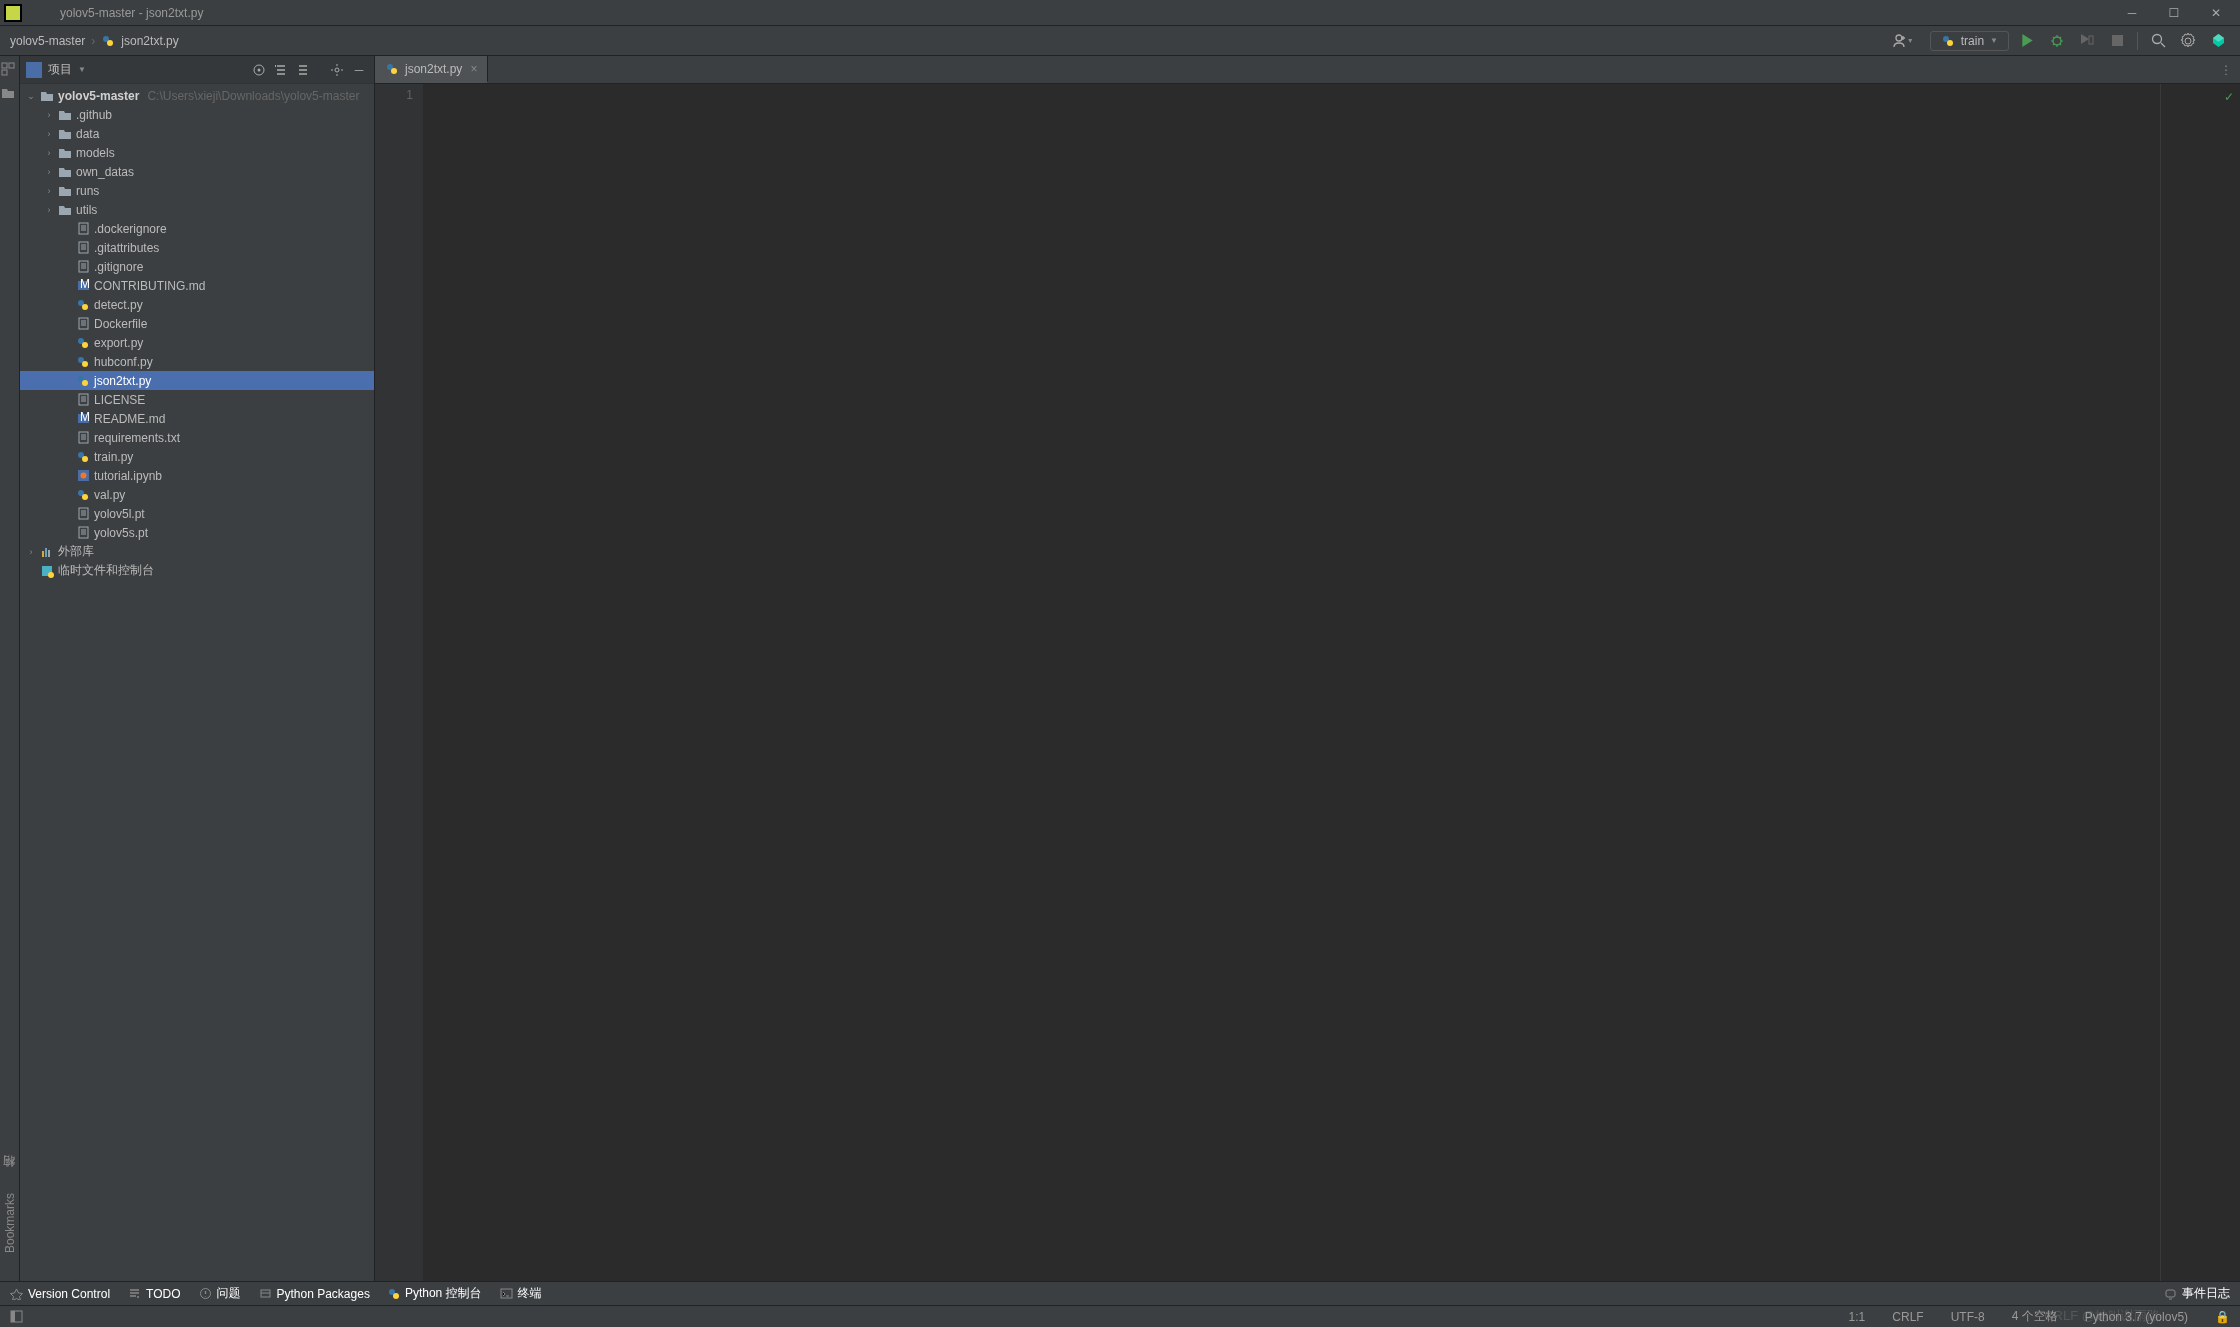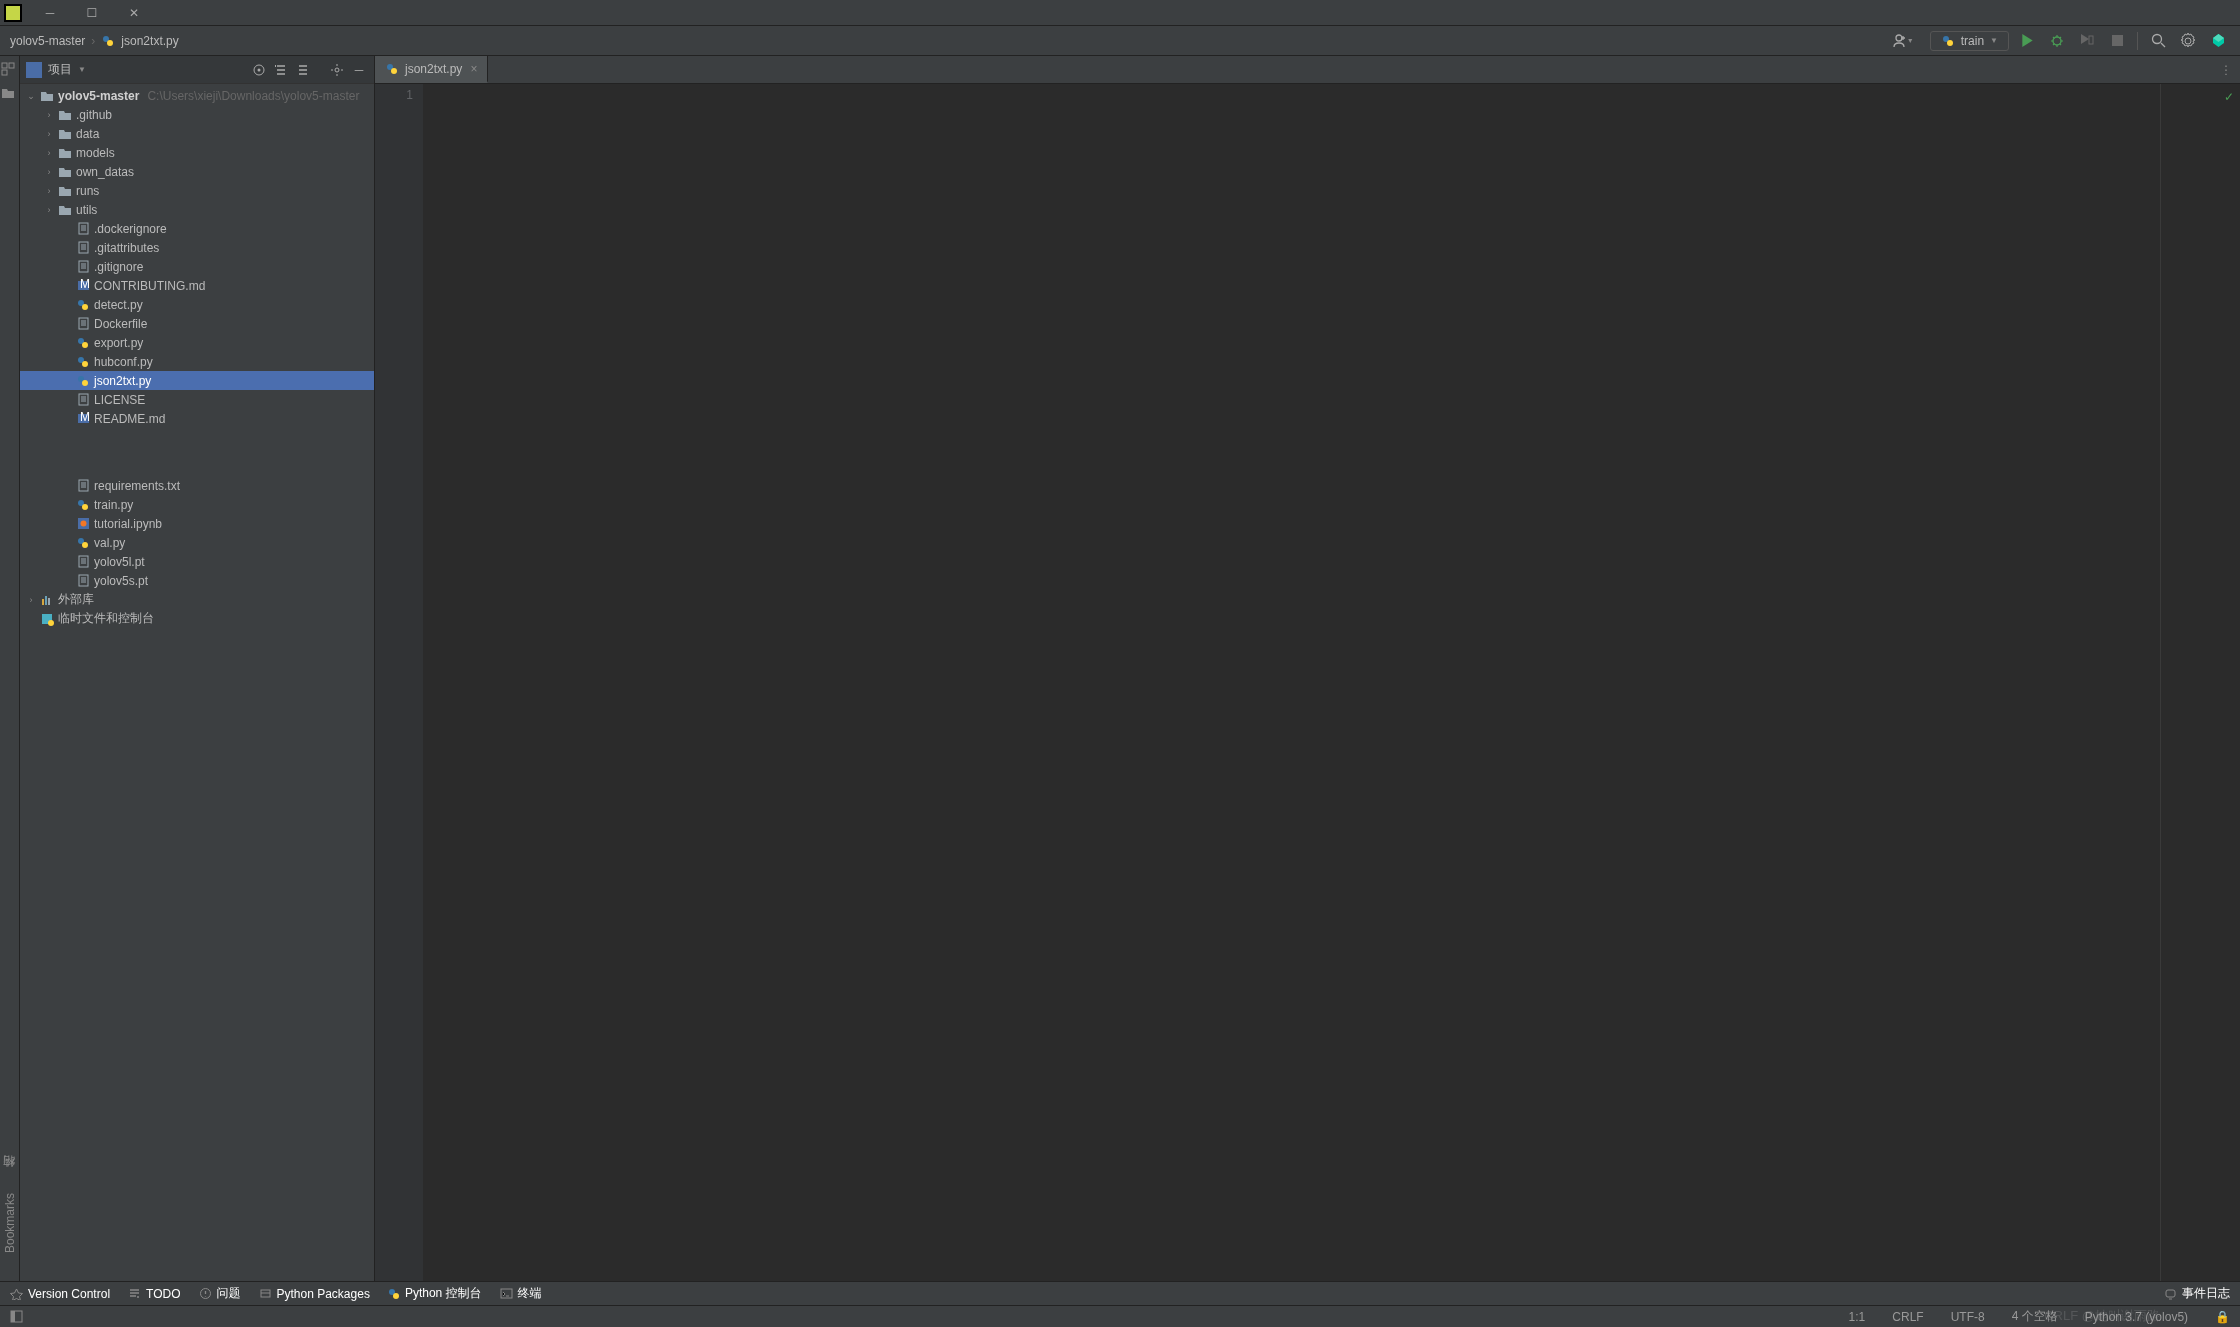--- a/index.html
+++ b/index.html
@@ -72,20 +72,21 @@
 
     svg { display: block; }
   </style>
 </head>
 <body>
 
 <div class="titlebar">
   <div class="app-icon">
       <div class="app-icon-inner"></div>
     </div>
+  <div class="win-title">yolov5-master - json2txt.py</div>
   <div class="win-controls">
     <div class="win-btn">─</div>
     <div class="win-btn">☐</div>
     <div class="win-btn">✕</div>
   </div>
 </div>
 
 <div class="navbar">
   <div class="breadcrumb">
     <span style="font-weight:500">yolov5-master</span>
@@ -380,21 +381,21 @@
         <div class="tree-node" style="padding-left: 42px;">
           <span class="tree-arrow"></span>
           <span class="tree-icon">
             <svg width="13" height="13" viewBox="0 0 13 13">
               <rect x="1" y="2" width="11" height="9" fill="#4a6da7"></rect>
               <text x="3" y="9" font-size="6" fill="#fff">M</text>
             </svg>
           </span>
           <span class="tree-label">README.md</span>
         </div>
-        <div class="tree-node" style="padding-left: 42px; margin-top: 48px;">
+        <div class="tree-node" style="padding-left: 42px;">
           <span class="tree-arrow"></span>
           <span class="tree-icon">
             <svg width="13" height="13" viewBox="0 0 13 13">
               <rect x="2" y="1" width="9" height="11" fill="none" stroke="#9aa7b0"></rect>
               <path d="M4 4h5M4 6h5M4 8h5" stroke="#9aa7b0"></path>
             </svg>
           </span>
           <span class="tree-label">requirements.txt</span>
         </div>
         <div class="tree-node" style="padding-left: 42px;">

